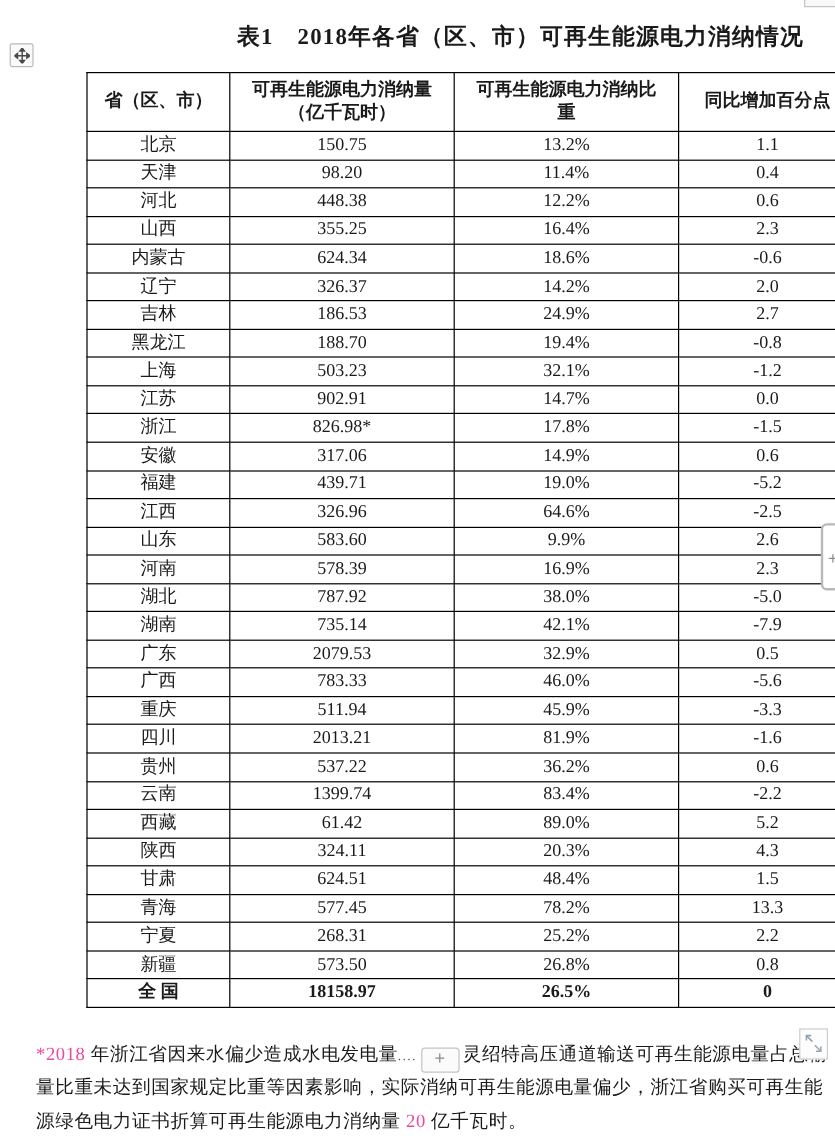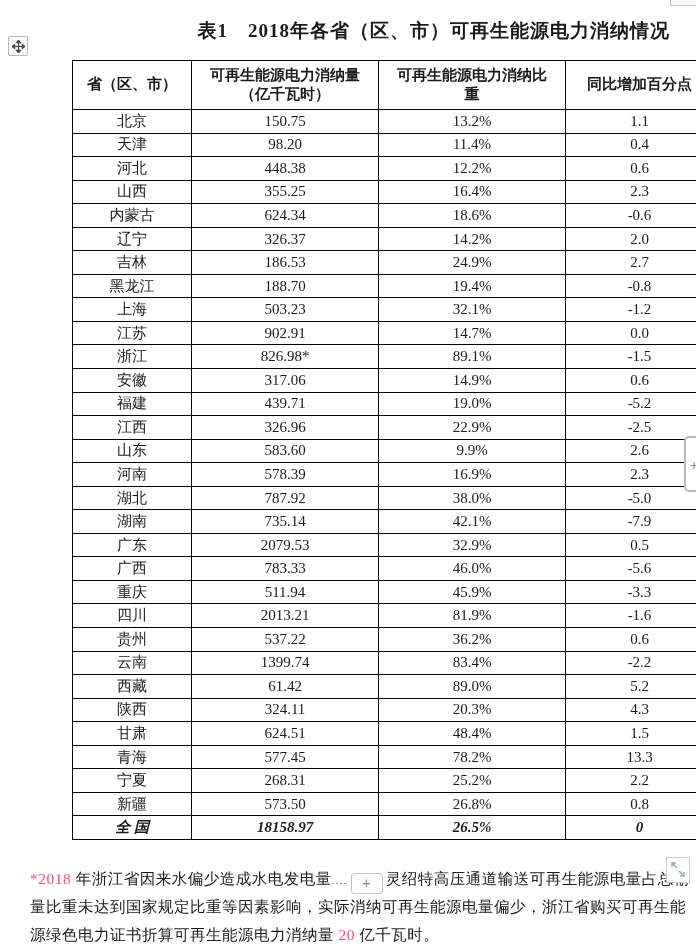--- a/index.html
+++ b/index.html
@@ -15,21 +15,21 @@
   table.main{
     position:absolute;left:29px;top:60px;width:641px;
     border-collapse:collapse;table-layout:fixed;margin-left:43px;
   }
   table.main th,table.main td{
     border:1px solid #000;text-align:center;vertical-align:middle;
     padding:0;overflow:hidden;
   }
   table.main th{height:48px;font-size:15px;font-weight:bold;line-height:1.3;}
   table.main td{height:22.56px;font-size:15px;line-height:1;}
-  table.main tr.total-row td{font-weight:bold;font-style:italic;}
+  table.main tr.total-row td{font-weight:bold;}
   
   .move-handle{
     position:absolute;left:8px;top:36px;width:18px;height:18px;
     border:1px solid #b9b9b9;border-radius:2px;background:#fafafa;
     display:flex;align-items:center;justify-content:center;cursor:move;
   }
   
   .corner-box{
     position:absolute;left:670px;top:-14px;width:27px;height:18px;
     border:1px solid #c3c3c3;background:#f8f8f8;
@@ -169,39 +169,39 @@
       </tr>
       <tr>
         <td>江苏</td>
         <td>902.91</td>
         <td>14.7%</td>
         <td>0.0</td>
       </tr>
       <tr>
         <td>浙江</td>
         <td>826.98*</td>
-        <td>89.1%</td>
+        <td>17.8%</td>
         <td>-1.5</td>
       </tr>
       <tr>
         <td>安徽</td>
         <td>317.06</td>
         <td>14.9%</td>
         <td>0.6</td>
       </tr>
       <tr>
         <td>福建</td>
         <td>439.71</td>
         <td>19.0%</td>
         <td>-5.2</td>
       </tr>
       <tr>
         <td>江西</td>
         <td>326.96</td>
-        <td>22.9%</td>
+        <td>64.6%</td>
         <td>-2.5</td>
       </tr>
       <tr>
         <td>山东</td>
         <td>583.60</td>
         <td>9.9%</td>
         <td>2.6</td>
       </tr>
       <tr>
         <td>河南</td>

